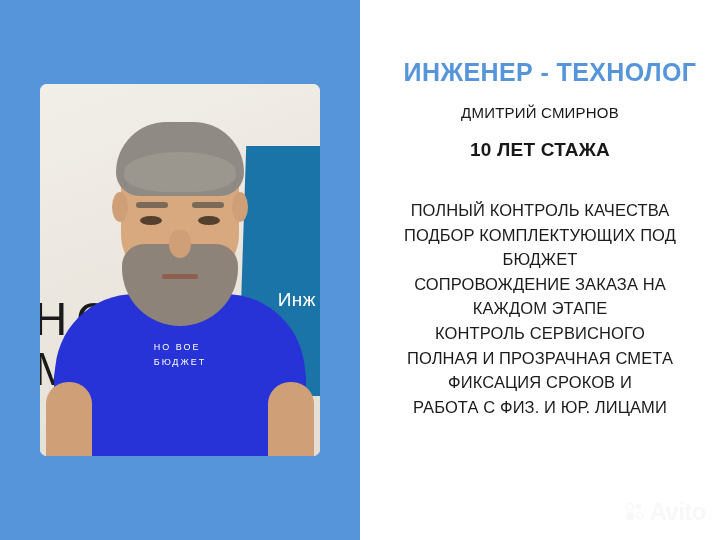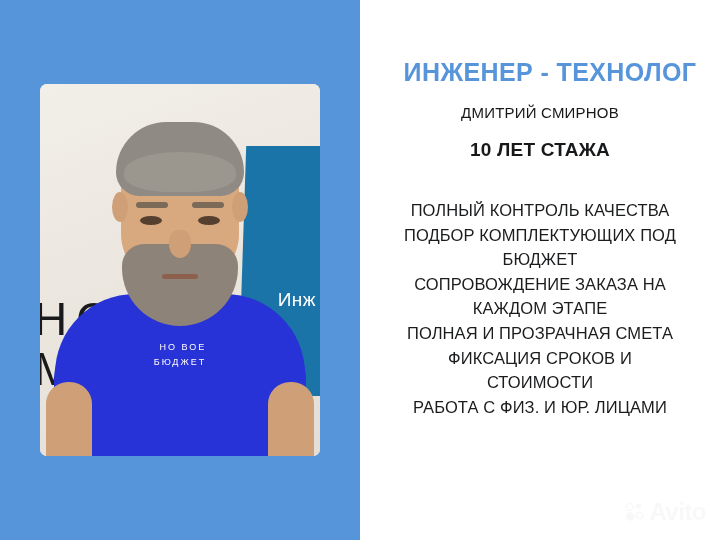--- a/index.html
+++ b/index.html
@@ -291,21 +291,21 @@
     height: 5px;
     background: #8d5f4d;
     border-radius: 3px;
   }
   
   .shirt-print {
     position: absolute;
     left: 50%;
     transform: translateX(-50%);
     bottom: 86px;
-    text-align: right;
+    text-align: left;
     color: #ffffff;
     font-size: 9px;
     letter-spacing: 2px;
     line-height: 15px;
     white-space: nowrap;
   }
   
   .right-col {
     position: absolute;
     left: 360px;
@@ -429,23 +429,23 @@
   <div class="right-col">
     <div class="title">ИНЖЕНЕР - ТЕХНОЛОГ</div>
     <div class="subtitle">ДМИТРИЙ СМИРНОВ</div>
     <div class="experience">10 ЛЕТ СТАЖА</div>
     <div class="benefits">
       <div>ПОЛНЫЙ КОНТРОЛЬ КАЧЕСТВА</div>
       <div>ПОДБОР КОМПЛЕКТУЮЩИХ ПОД</div>
       <div>БЮДЖЕТ</div>
       <div>СОПРОВОЖДЕНИЕ ЗАКАЗА НА</div>
       <div>КАЖДОМ ЭТАПЕ</div>
+      <div>КОНТРОЛЬ СЕРВИСНОГО</div>
       <div>ПОЛНАЯ И ПРОЗРАЧНАЯ СМЕТА</div>
       <div>ФИКСАЦИЯ СРОКОВ И</div>
-      <div>СТОИМОСТИ</div>
       <div>РАБОТА С ФИЗ. И ЮР. ЛИЦАМИ</div>
     </div>
   </div>
 
   <div class="watermark">
     <span class="wm-logo">
       <svg width="22" height="22" viewBox="0 0 22 22" aria-hidden="true">
         <circle cx="5.5" cy="6" r="3.6" fill="none" stroke="#f4f4f4" stroke-width="1.6"></circle>
         <circle cx="14.5" cy="5" r="2.8" fill="#f4f4f4"></circle>
         <circle cx="6" cy="15.5" r="4.3" fill="#f4f4f4"></circle>

